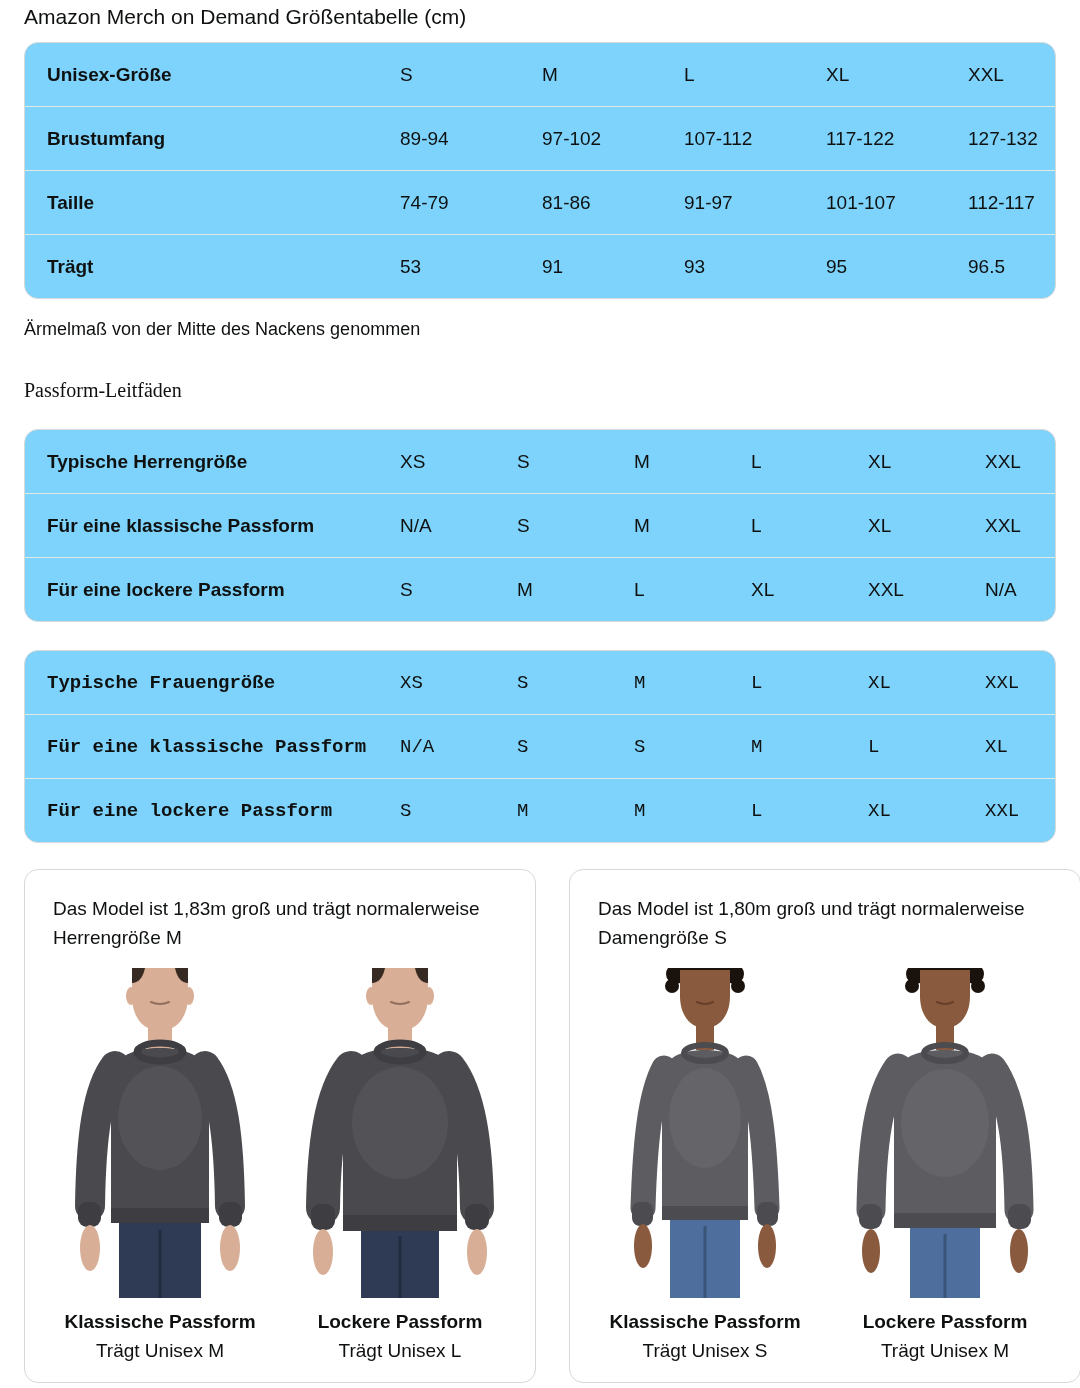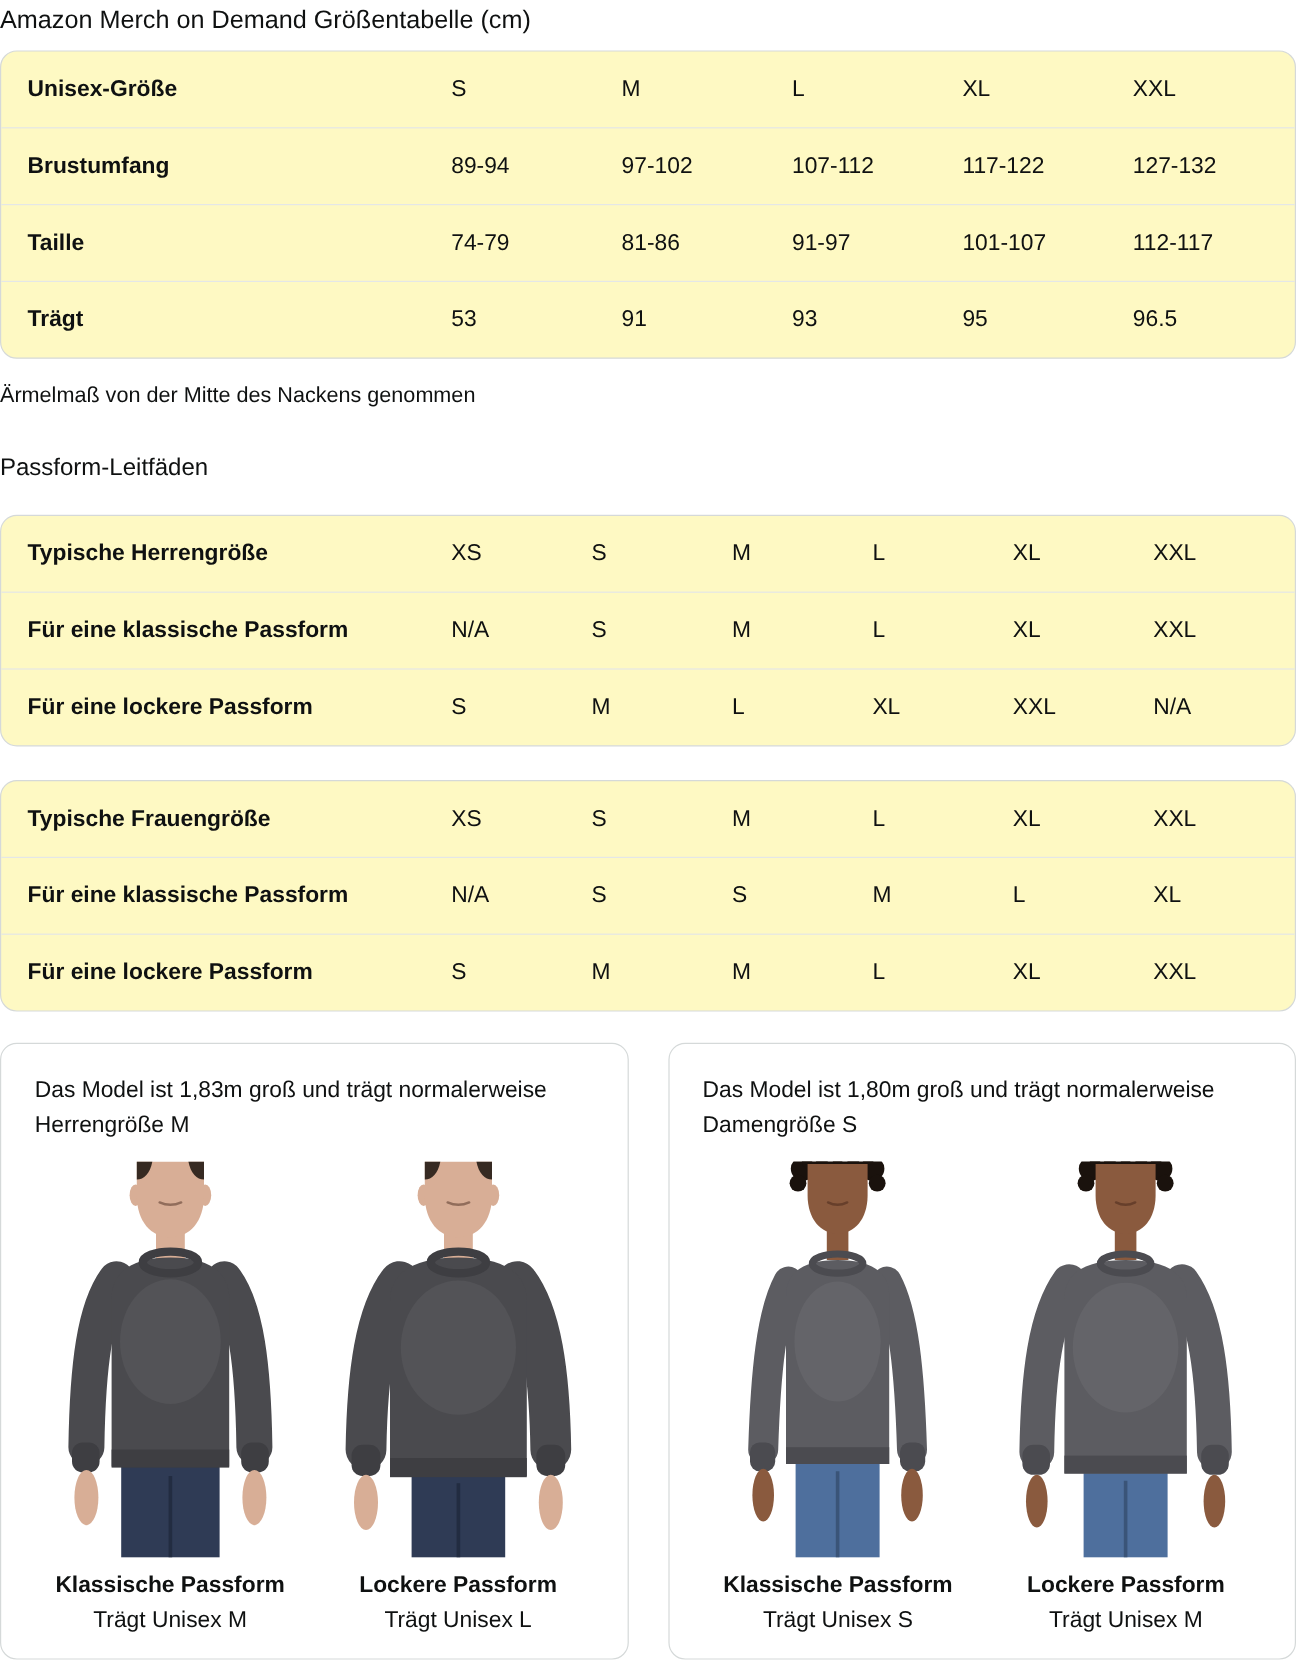--- a/index.html
+++ b/index.html
@@ -1,48 +1,48 @@
 <!DOCTYPE html>
 <html style="--text: #0F1111; --border: #D5D9D9; --row-border: #E4E7E7; --sweat-men: #4A4A4E; --sweat-men-dark: #3E3E42; --sweat-women: #5C5C61; --sweat-women-dark: #4B4B50; --jeans-men: #2F3B55; --jeans-men-dark: #222C41; --jeans-women: #4E6F9D; --jeans-women-dark: #3A5478; --skin-man: #D8AE96; --skin-woman: #8A5A3E; --hair-man: #362A22; --hair-woman: #1A120D;"><head>
 <meta charset="utf-8">
 <style>
   html,body{margin:0;padding:0;background:#fff;}
   body{
     width:1080px;height:1388px;overflow:hidden;
     font-family:"Liberation Sans","DejaVu Sans",sans-serif;
     color:var(--text,#0F1111);
   }
-  .page{padding:3px 0 0;border-radius:23px;}
+  .page{padding:3px 24px 0;border-radius:23px;}
 
   .page-title{font-size:21px;font-weight:400;margin:0;line-height:27px;}
 
   .sizetable{
     border:1px solid var(--border,#D5D9D9);
     border-radius:14px;
-    background:#fef9c3;
+    background:#7dd3fc;
     overflow:hidden;
     margin-top:12px;
   }
   .trow{
     display:grid;
     align-items:center;
     height:63px;
     padding-left:22px;
     overflow:hidden;
   }
   .cols5{grid-template-columns:353px repeat(5,142px);}
   .cols6{grid-template-columns:353px repeat(6,117px);}
   .trow + .trow{border-top:1px solid var(--row-border,#E4E7E7);}
   .tlabel{font-size:19px;font-weight:bold;white-space:nowrap;}
   .tval{font-size:19px;white-space:nowrap;}
 
   .note{font-size:18px;margin:20px 0 0;line-height:20px;}
-  .section-heading{font-size:20px;font-weight:400;margin:38px 0 0;line-height:26px;}
+  .section-heading{font-size:20px;font-weight:400;margin:38px 0 0;line-height:26px;font-family:Liberation Serif, serif;}
   .mt14{margin-top:26px;}
-  .mt28{margin-top:28px;}
+  .mt28{margin-top:28px;font-family:Liberation Mono, monospace;}
 
   .cards{display:flex;gap:33px;margin-top:26px;}
   .card{
     flex:1;
     border:1px solid var(--border,#D5D9D9);
     border-radius:14px;
     padding:24px 20px 20px;
     background:#fff;
   }
   .card-desc{font-size:19px;line-height:29px;margin:0 0 0 8px;}

